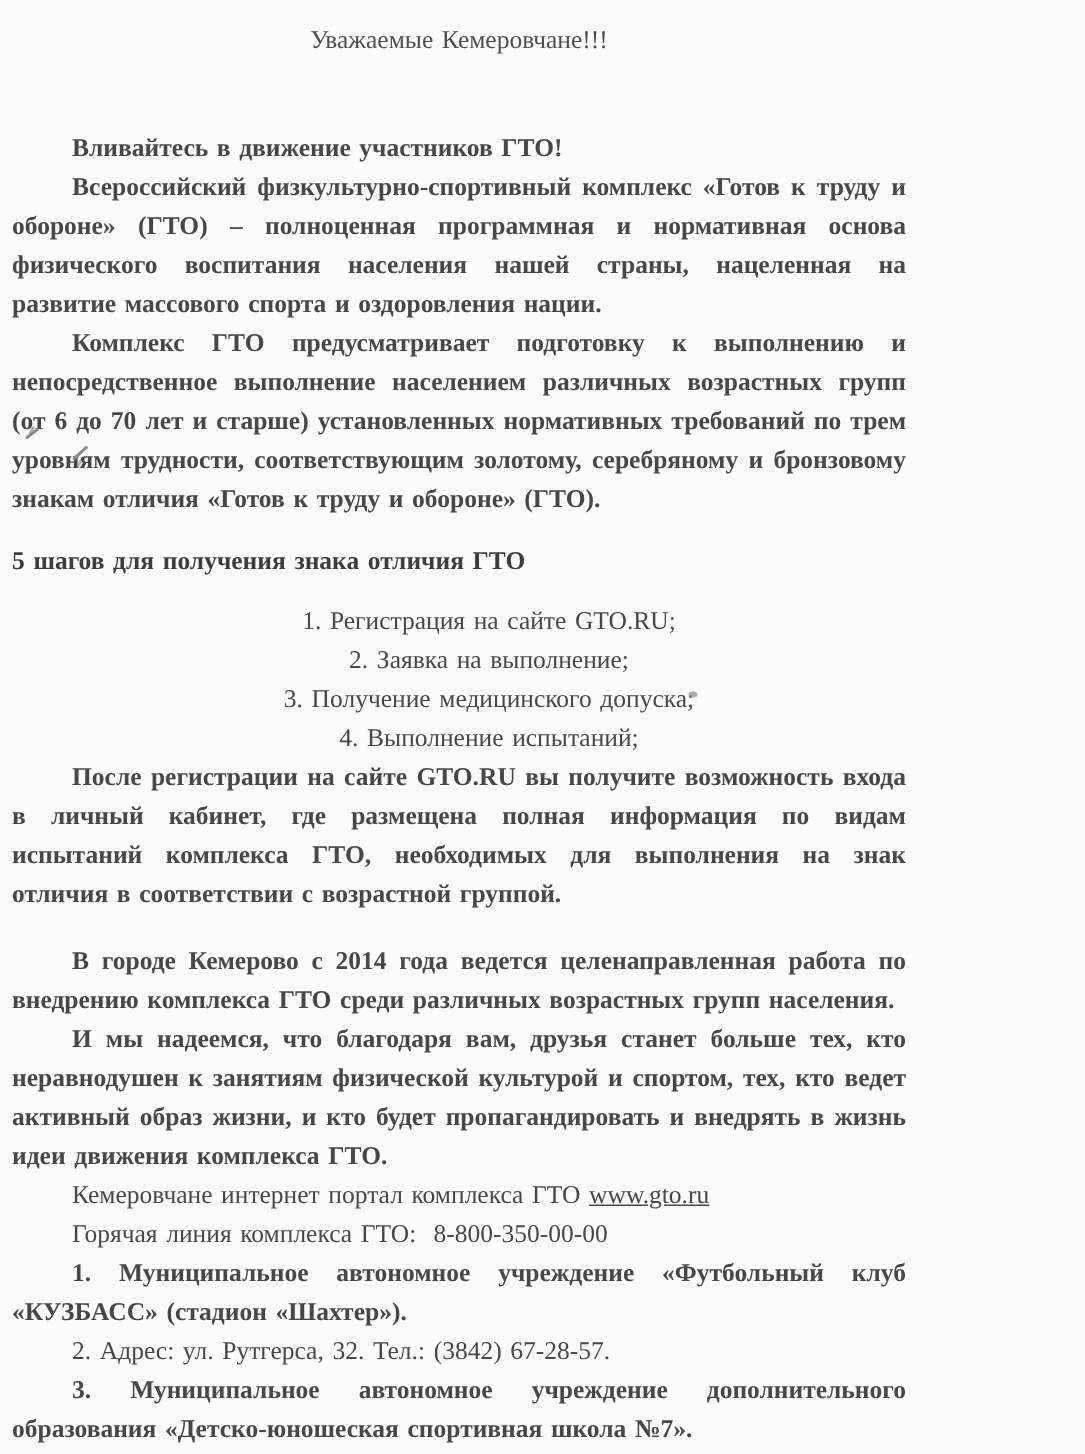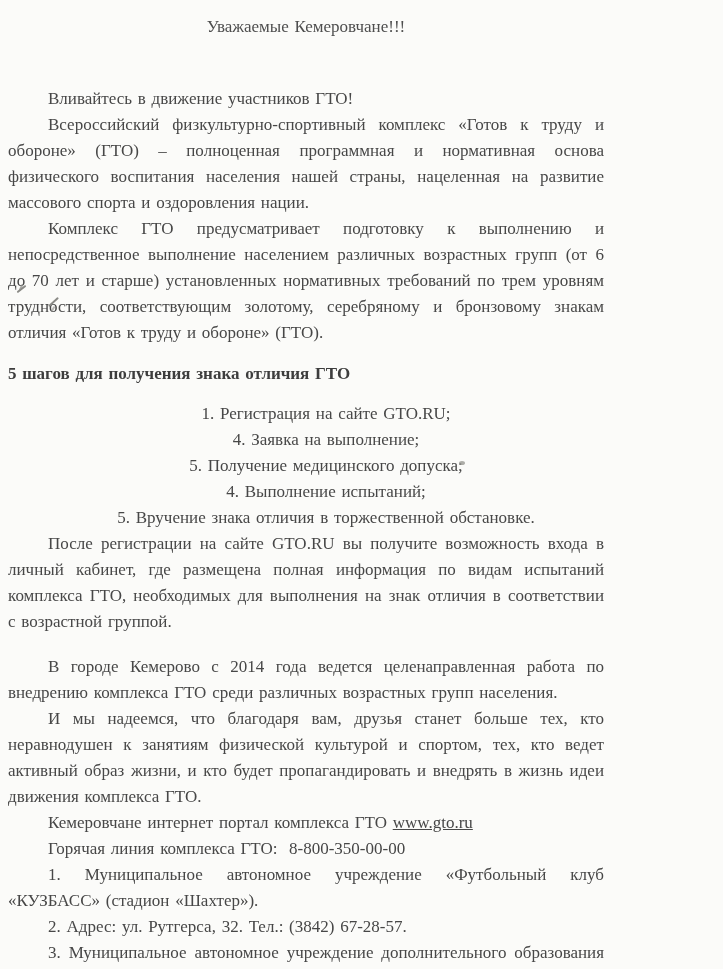--- a/index.html
+++ b/index.html
@@ -20,20 +20,21 @@
   }
   .title{
     text-align:center;
     margin:0 0 46px 0;
     color:#4e4e4e;
   }
   .para{
     margin:0;
     text-indent:40px;
     text-align:justify;
+    font-weight:bold;
   }
   .line{
     margin:0;
     text-indent:40px;
     text-align:left;
     white-space:pre-wrap;
   }
   .heading{
     text-align:left;
     font-weight:bold;
@@ -78,24 +79,23 @@
 
   <div class="title">Уважаемые Кемеровчане!!!</div>
 
   <p class="para">Вливайтесь в движение участников ГТО!</p>
   <p class="para">Всероссийский физкультурно-спортивный комплекс «Готов к труду и обороне» (ГТО) – полноценная программная и нормативная основа физического воспитания населения нашей страны, нацеленная на развитие массового спорта и оздоровления нации.</p>
   <p class="para">Комплекс ГТО предусматривает подготовку к выполнению и непосредственное выполнение населением различных возрастных групп (от 6 до 70 лет и старше) установленных нормативных требований по трем уровням трудности, соответствующим золотому, серебряному и бронзовому знакам отличия «Готов к труду и обороне» (ГТО).</p>
 
   <div class="heading">5 шагов для получения знака отличия ГТО</div>
 
   <div class="step">1. Регистрация на сайте GTO.RU;</div>
-  <div class="step">4. Заявка на выполнение;</div>
-  <div class="step">5. Получение медицинского допуска;</div>
+  <div class="step">2. Заявка на выполнение;</div>
+  <div class="step">3. Получение медицинского допуска;</div>
   <div class="step">4. Выполнение испытаний;</div>
-  <div class="step">5. Вручение знака отличия в торжественной обстановке.</div>
 
   <p class="para">После регистрации на сайте GTO.RU вы получите возможность входа в личный кабинет, где размещена полная информация по видам испытаний комплекса ГТО, необходимых для выполнения на знак отличия в соответствии с возрастной группой.</p>
 
   <p class="para gap-top">В городе Кемерово с 2014 года ведется целенаправленная работа по внедрению комплекса ГТО среди различных возрастных групп населения.</p>
   <p class="para">И мы надеемся, что благодаря вам, друзья станет больше тех, кто неравнодушен к занятиям физической культурой и спортом, тех, кто ведет активный образ жизни, и кто будет пропагандировать и внедрять в жизнь идеи движения комплекса ГТО.</p>
 
   <div class="line"><span>Кемеровчане интернет портал комплекса ГТО </span><span class="link">www.gto.ru</span></div>
 
   <div class="line">Горячая линия комплекса ГТО:  8-800-350-00-00</div>
 

